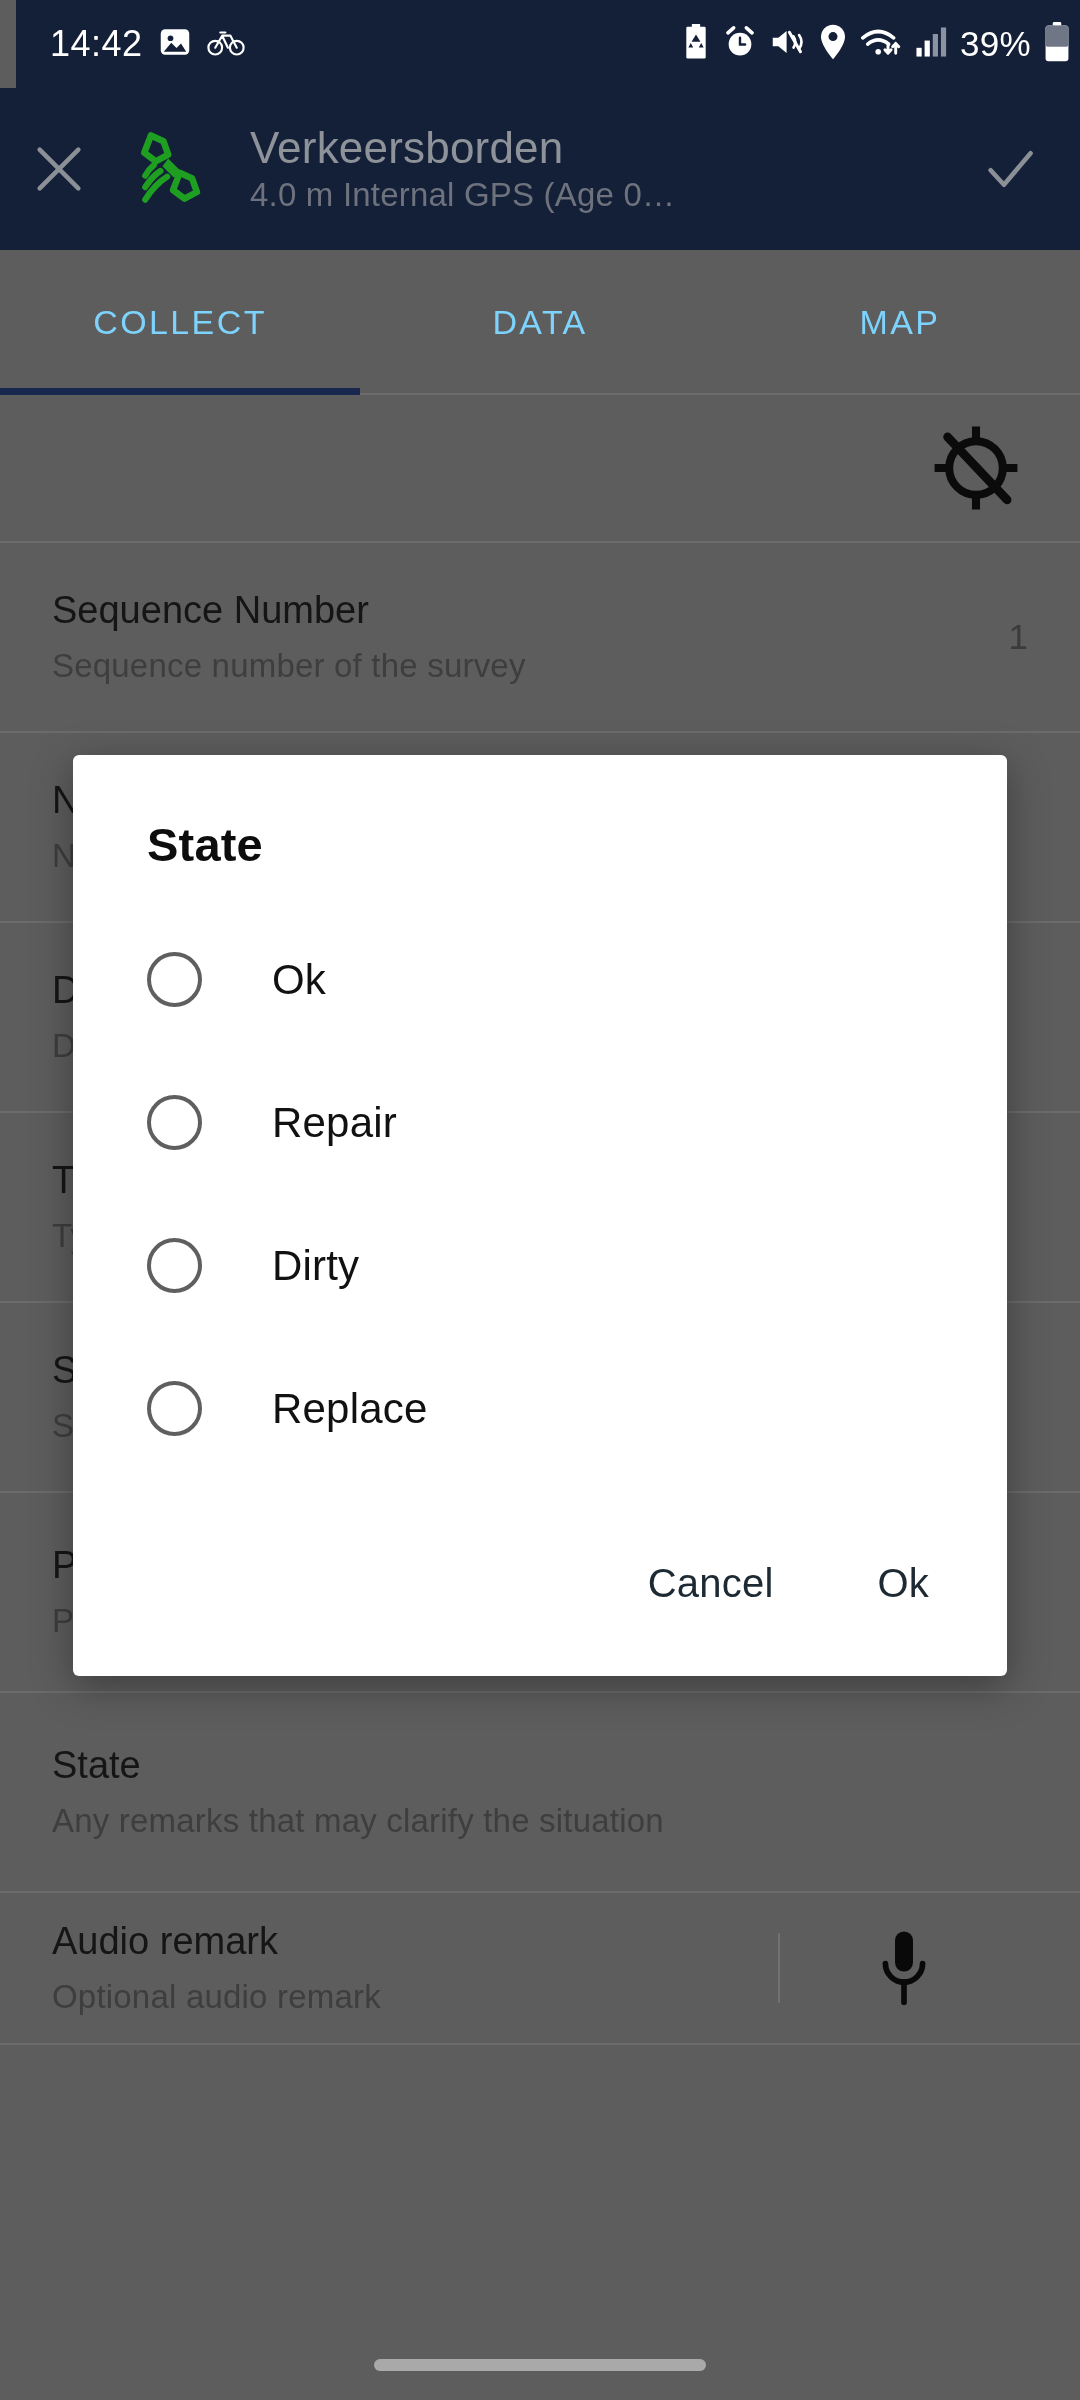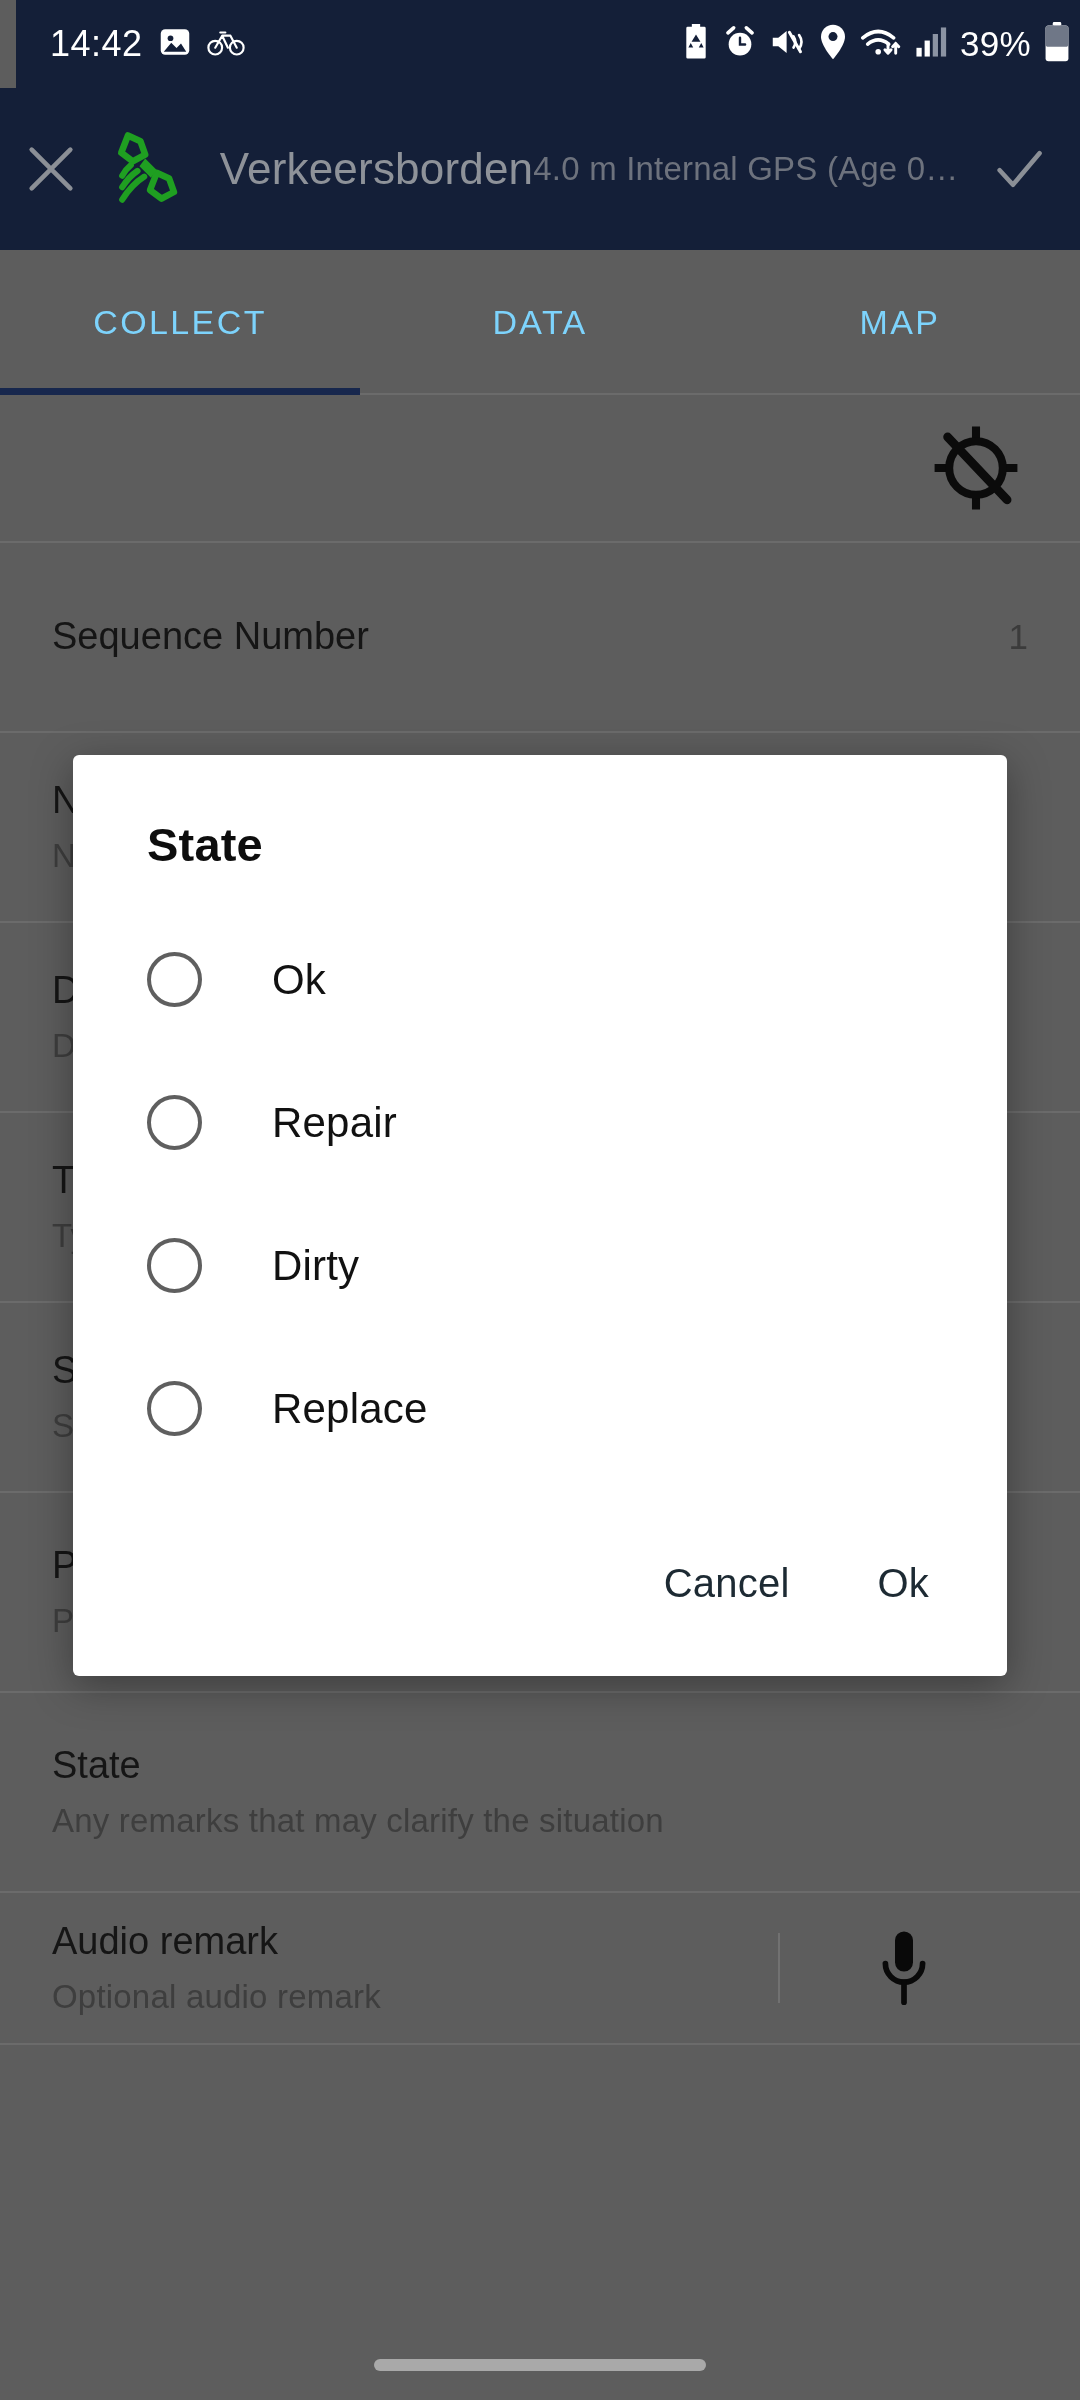--- a/index.html
+++ b/index.html
@@ -28,21 +28,21 @@
   .appbar {
     position:absolute; top:88px; left:0; width:1080px; height:162px;
     background:#141f38;
     display:flex; align-items:center;
   }
   .appbar-close {
     width:118px; height:162px;
     display:flex; align-items:center; justify-content:center;
   }
   .appbar-sat { width:110px; display:flex; align-items:center; justify-content:center; }
-  .appbar-titles { flex:1; padding-left:22px; display:flex; flex-direction:row; justify-content:flex-end; }
+  .appbar-titles { flex:1; padding-left:22px; display:flex; flex-direction:column; justify-content:flex-end; }
   .appbar-title {
     font-size:44px; color:#8e9299; font-weight:400;
     line-height:1.08; letter-spacing:.2px; white-space:nowrap;
   }
   .appbar-sub {
     font-size:33px; color:#6d727d; font-weight:400;
     margin-top:5px; white-space:nowrap; letter-spacing:.2px;
   }
   .appbar-check { width:140px; height:162px; display:flex; align-items:center; justify-content:center; }
 
@@ -111,21 +111,21 @@
     display:flex; align-items:center;
     height:143px; padding-left:74px;
   }
   .radio {
     width:55px; height:55px; border:4px solid #5f5f5f; border-radius:50%;
     flex:0 0 auto; background:#fff;
   }
   .dlg-opt-label { font-size:42px; color:#111; margin-left:70px; letter-spacing:.2px; }
   .dlg-actions {
     margin-top:auto; display:flex; justify-content:flex-end; align-items:center;
-    padding:0 62px 56px 0; gap:56px;
+    padding:0 62px 56px 0; gap:72px;
   }
   .dlg-btn {
     font-size:40px; color:#1d2a33; font-weight:400; padding:14px 16px; letter-spacing:.2px;
   }
 
   
   .gesturebar {
     position:absolute; left:0; bottom:0; width:1080px; height:70px;
     display:flex; align-items:center; justify-content:center;
     background:#5d5d5d;
@@ -255,20 +255,21 @@
       <svg width="92" height="92" viewBox="0 0 24 24">
         <path d="M12 1.2 v3.1 M12 19.7 v3.1 M1.2 12 h3.1 M19.7 12 h3.1" stroke="#0b0b0b" stroke-width="2.1" stroke-linecap="butt"></path>
         <circle cx="12" cy="12" r="7" fill="none" stroke="#0b0b0b" stroke-width="2.1"></circle>
         <path d="M4.6 3.9 L20.1 20.3" stroke="#0b0b0b" stroke-width="2.3" stroke-linecap="round"></path>
       </svg>
     </div>
 
     <div class="row" style="height:190px;">
       <div class="row-texts">
         <div class="row-label">Sequence Number</div>
+        <div class="row-hint">Sequence number of the survey</div>
       </div>
       <div class="row-value">1</div>
     </div>
 
     <div class="row" style="height:190px;">
       <div class="row-texts">
         <div class="row-label">N</div>
         <div class="row-hint">N</div>
       </div>
     </div>

